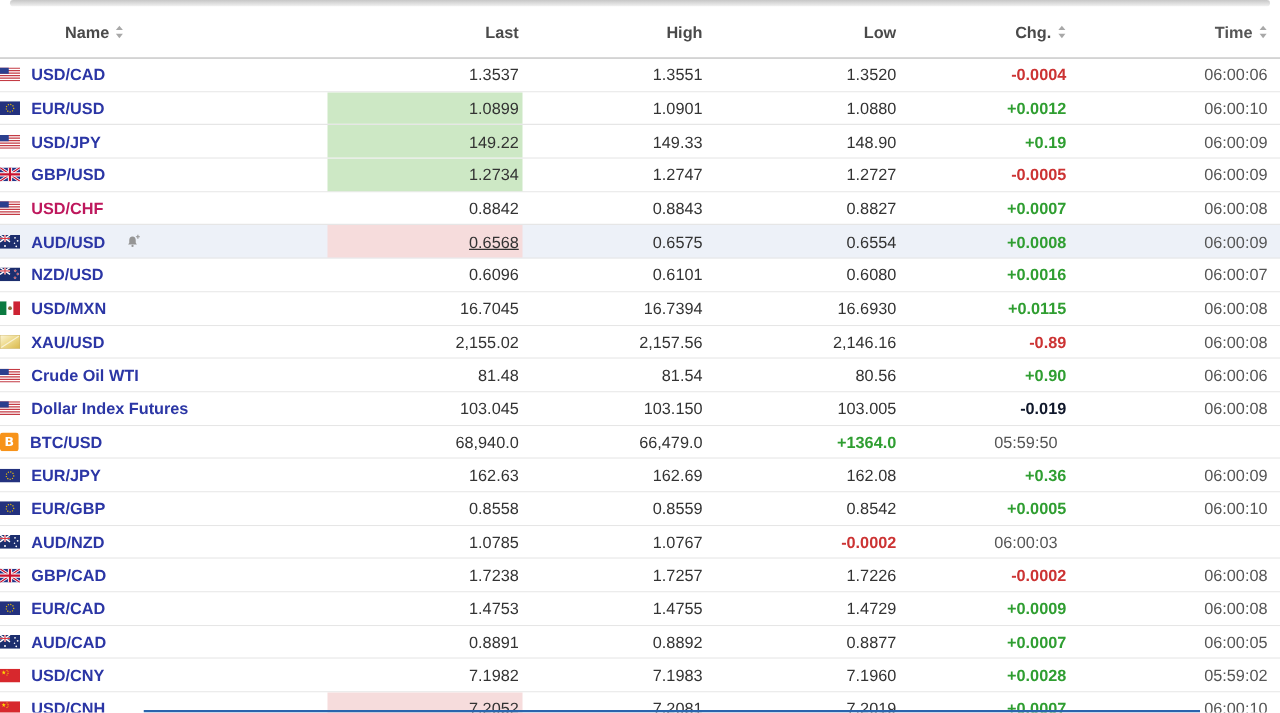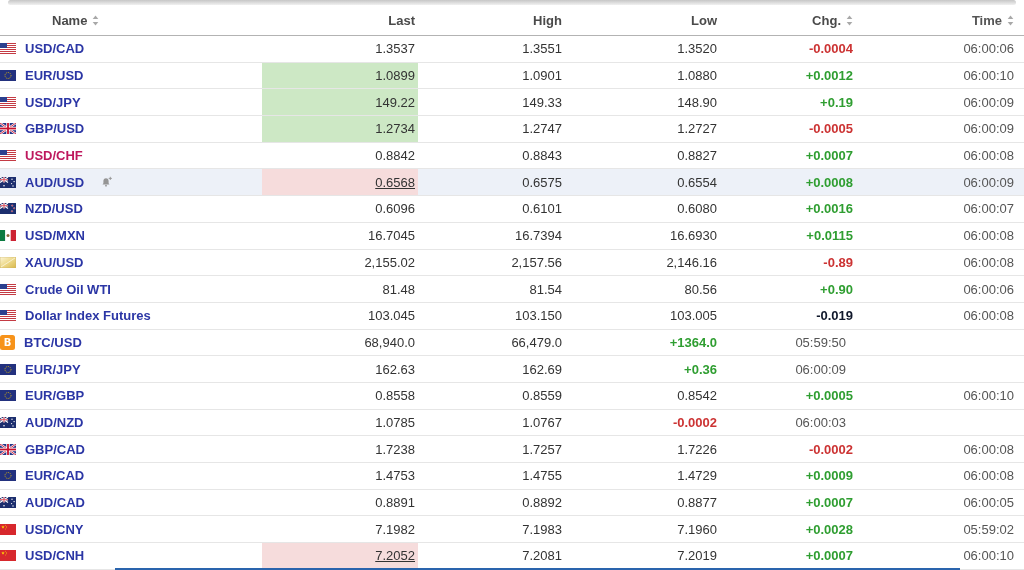--- a/index.html
+++ b/index.html
@@ -11,21 +11,21 @@
   .topbar {
     height:5px; margin:0 8px; border-radius:4px;
     background:linear-gradient(#c6c6c6,#f1f1f1);
   }
   .hrow, .row {
     display:grid;
     grid-template-columns:262px 156px 147px 155px 136px 168px;
     box-sizing:border-box;
   }
   .hrow {
-    height:31px; align-items:center;
+    height:42px; align-items:center;
     border-bottom:1px solid #b3b3b3;
   }
   .hcell {
     font-size:13px; font-weight:bold; color:#4a4a4a;
     display:flex; align-items:center; gap:5px;
   }
   .hcell.name { padding-left:52px; justify-content:flex-start; }
   .hcell.num  { justify-content:flex-end; padding-right:3px; }
   .hcell.time { padding-right:10px; }
   .sorticon { display:inline-flex; align-items:center; }
@@ -385,20 +385,21 @@
             <svg width="16" height="11" viewBox="0 0 16 11">
               <rect width="16" height="11" fill="#23317e"></rect>
               <circle cx="8" cy="5.5" r="3" fill="none" stroke="#f2c500" stroke-width="0.9" stroke-dasharray="0.9 1.1"></circle>
             </svg>
           </span>
       <a class="pair" style="color: rgb(43, 54, 165);">EUR/JPY</a>
 
     </div>
     <div class="cell num last">162.63</div>
     <div class="cell num">162.69</div>
+    <div class="cell num">162.08</div>
     <div class="cell num chg" style="color: rgb(47, 158, 49);">+0.36</div>
     <div class="cell num time">06:00:09</div>
   </div>
       <div class="row">
     <div class="cell name-cell">
       <span class="flag">
             <svg width="16" height="11" viewBox="0 0 16 11">
               <rect width="16" height="11" fill="#23317e"></rect>
               <circle cx="8" cy="5.5" r="3" fill="none" stroke="#f2c500" stroke-width="0.9" stroke-dasharray="0.9 1.1"></circle>
             </svg>

